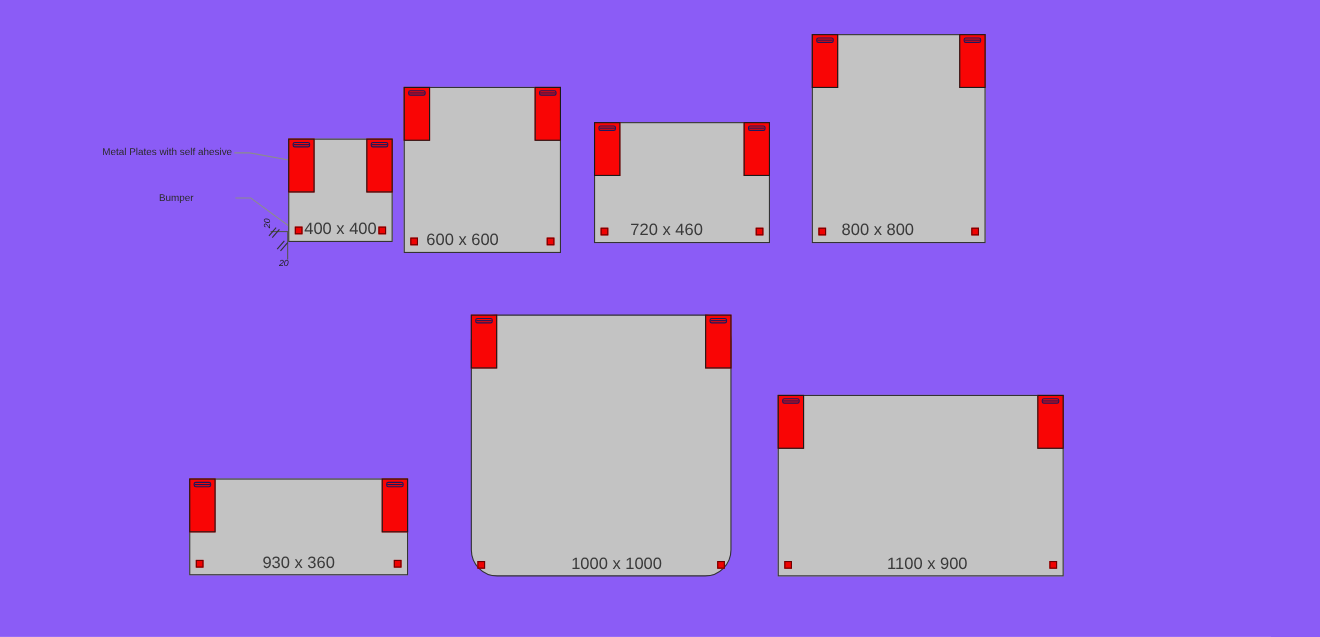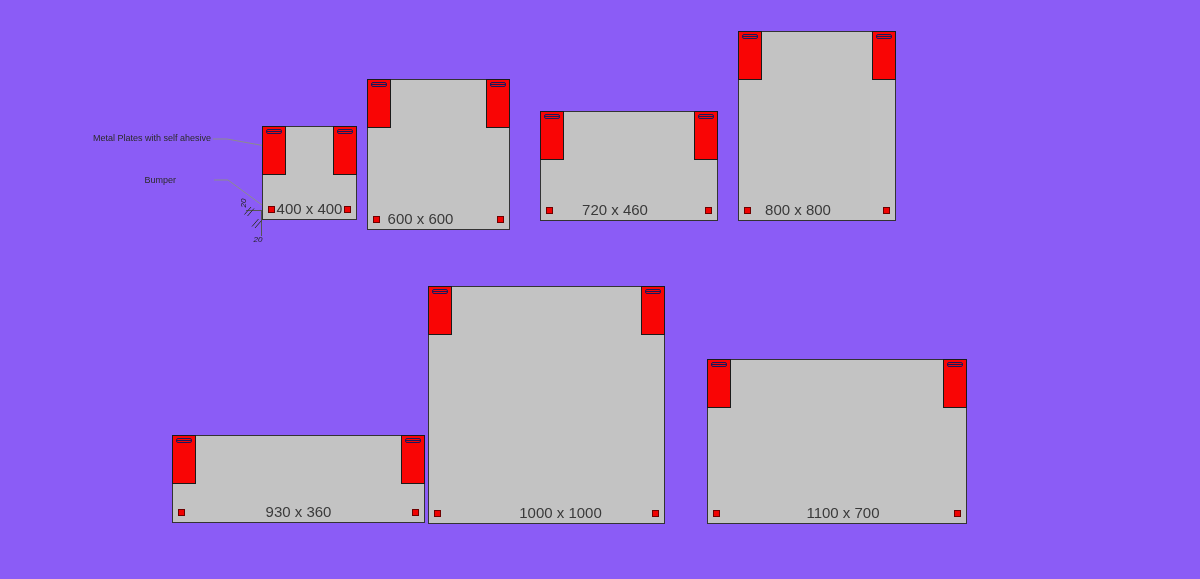--- a/index.html
+++ b/index.html
@@ -86,21 +86,21 @@
         <div class="plate left">
           <div class="slot"></div>
         </div>
         <div class="bumper left"></div>
         <div class="plate right">
           <div class="slot"></div>
         </div>
         <div class="bumper right"></div>
         <div class="size-label" style="transform: translateX(calc(-50% - 18px));">600 x 600</div>
       </div>
-      <div class="panel" style="left: 540px; top: 111px; width: 178px; height: 110px;">
+      <div class="panel" style="left: 540px; top: 111px; width: 160px; height: 110px;">
         <div class="plate left">
           <div class="slot"></div>
         </div>
         <div class="bumper left"></div>
         <div class="plate right">
           <div class="slot"></div>
         </div>
         <div class="bumper right"></div>
         <div class="size-label" style="transform: translateX(calc(-50% - 14px));">720 x 460</div>
       </div>
@@ -108,47 +108,47 @@
         <div class="plate left">
           <div class="slot"></div>
         </div>
         <div class="bumper left"></div>
         <div class="plate right">
           <div class="slot"></div>
         </div>
         <div class="bumper right"></div>
         <div class="size-label" style="transform: translateX(calc(-50% - 19px));">800 x 800</div>
       </div>
-      <div class="panel" style="left: 172px; top: 435px; width: 253px; height: 88px;">
+      <div class="panel" style="left: 172px; top: 435px; width: 199px; height: 88px;">
         <div class="plate left">
           <div class="slot"></div>
         </div>
         <div class="bumper left"></div>
         <div class="plate right">
           <div class="slot"></div>
         </div>
         <div class="bumper right"></div>
         <div class="size-label" style="transform: translateX(calc(-50% + 0px));">930 x 360</div>
       </div>
-      <div class="panel" style="left: 428px; top: 286px; width: 237px; height: 238px;">
+      <div class="panel" style="left: 428px; top: 286px; width: 237px; height: 238px; border-radius: 24px;">
         <div class="plate left">
           <div class="slot"></div>
         </div>
         <div class="bumper left"></div>
         <div class="plate right">
           <div class="slot"></div>
         </div>
         <div class="bumper right"></div>
         <div class="size-label" style="transform: translateX(calc(-50% + 14px));">1000 x 1000</div>
       </div>
       <div class="panel" style="left: 707px; top: 359px; width: 260px; height: 165px;">
         <div class="plate left">
           <div class="slot"></div>
         </div>
         <div class="bumper left"></div>
         <div class="plate right">
           <div class="slot"></div>
         </div>
         <div class="bumper right"></div>
-        <div class="size-label" style="transform: translateX(calc(-50% + 6px));">1100 x 700</div>
+        <div class="size-label" style="transform: translateX(calc(-50% + 6px));">1100 x 900</div>
       </div>
     </div>
 </div>
 
 </body></html>

